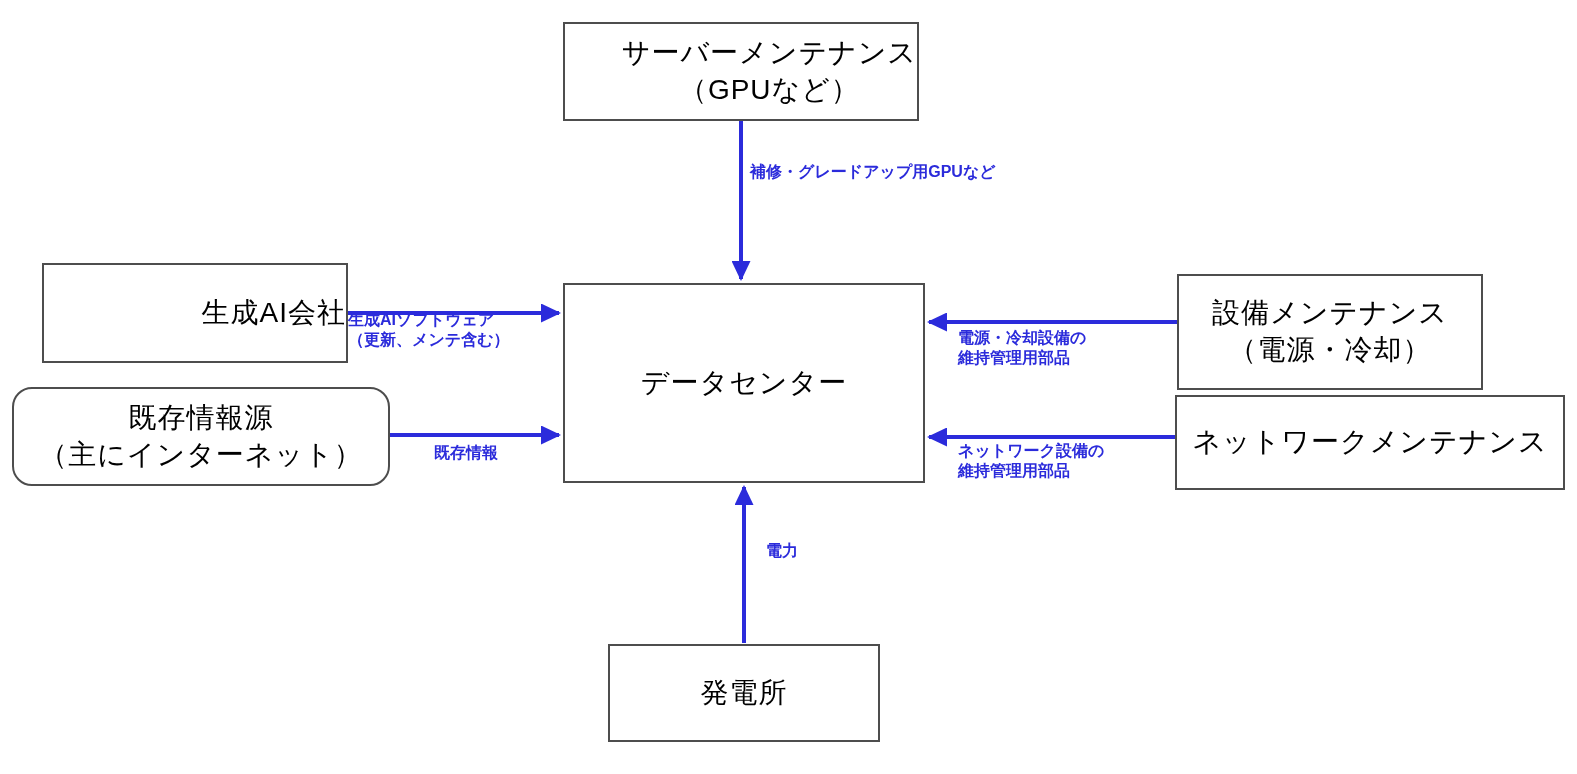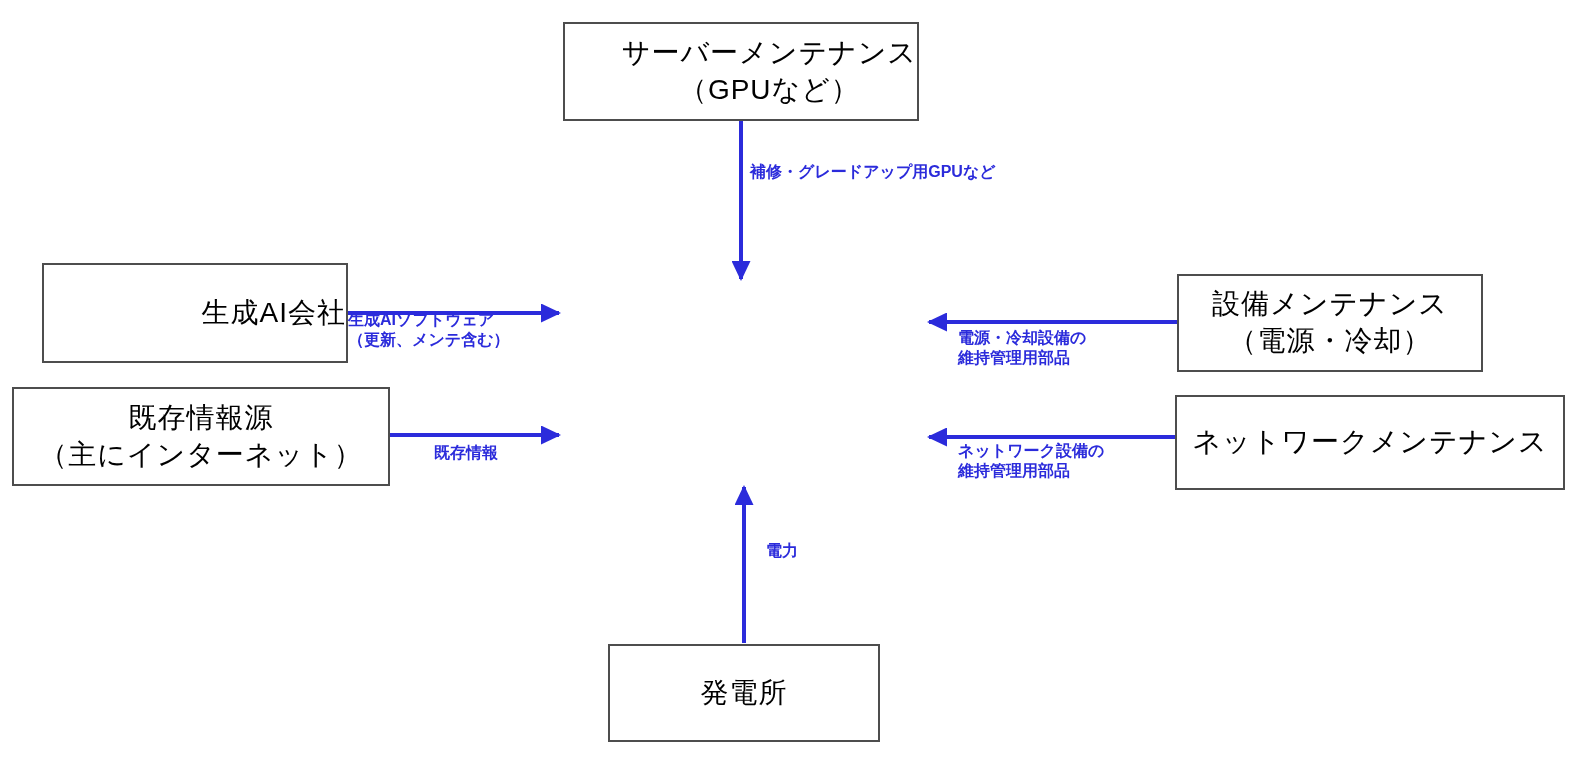--- a/index.html
+++ b/index.html
@@ -52,23 +52,23 @@
   .node-label {
     color: var(--node-text, #000000);
     font-size: 28px;
     line-height: 1.32;
     white-space: pre-line;
     letter-spacing: 1px;
   }
 
   #n-server        { left: 563px;  top: 22px;  width: 356px; height: 99px; justify-content: flex-end; }
   #n-genai         { left: 42px;   top: 263px; width: 306px; height: 100px; justify-content: flex-end; }
-  #n-sources       { left: 12px;   top: 387px; width: 378px; height: 99px; }
+  #n-sources       { left: 12px;   top: 387px; width: 378px; height: 99px; border-radius: 20px; }
   #n-datacenter    { left: 563px;  top: 283px; width: 362px; height: 200px; }
-  #n-facility      { left: 1177px; top: 274px; width: 306px; height: 98px; align-items: center; }
+  #n-facility      { left: 1177px; top: 274px; width: 306px; height: 116px; align-items: center; }
   #n-network       { left: 1175px; top: 395px; width: 390px; height: 95px; }
   #n-power         { left: 608px;  top: 644px; width: 272px; height: 98px; }
 
   .edge-label {
     position: absolute;
     color: var(--edge-label, #2b2bdb);
     font-size: 16px;
     font-weight: bold;
     line-height: 1.26;
     white-space: pre-line;
@@ -107,20 +107,23 @@
 
   <div class="node" id="n-genai">
     <span class="node-label">生成AI会社</span>
   </div>
 
   <div class="node" id="n-sources">
     <span class="node-label">既存情報源
 （主にインターネット）</span>
   </div>
 
+  <div class="node" id="n-datacenter">
+    <span class="node-label">データセンター</span>
+  </div>
 
   <div class="node" id="n-facility">
     <span class="node-label">設備メンテナンス
 （電源・冷却）</span>
   </div>
 
   <div class="node" id="n-network">
     <span class="node-label">ネットワークメンテナンス</span>
   </div>
 

